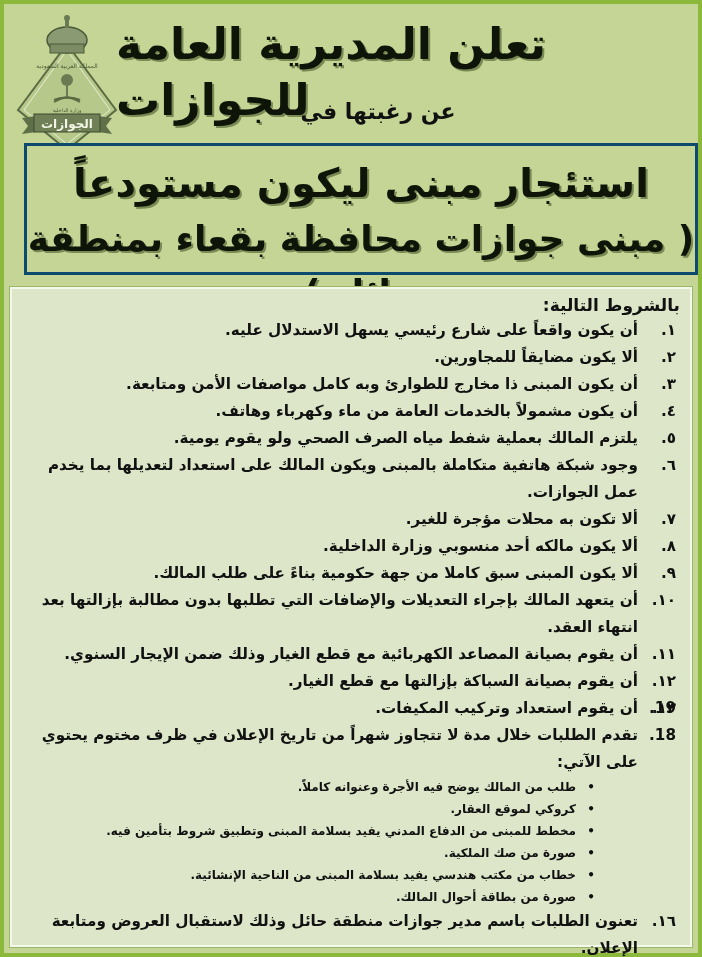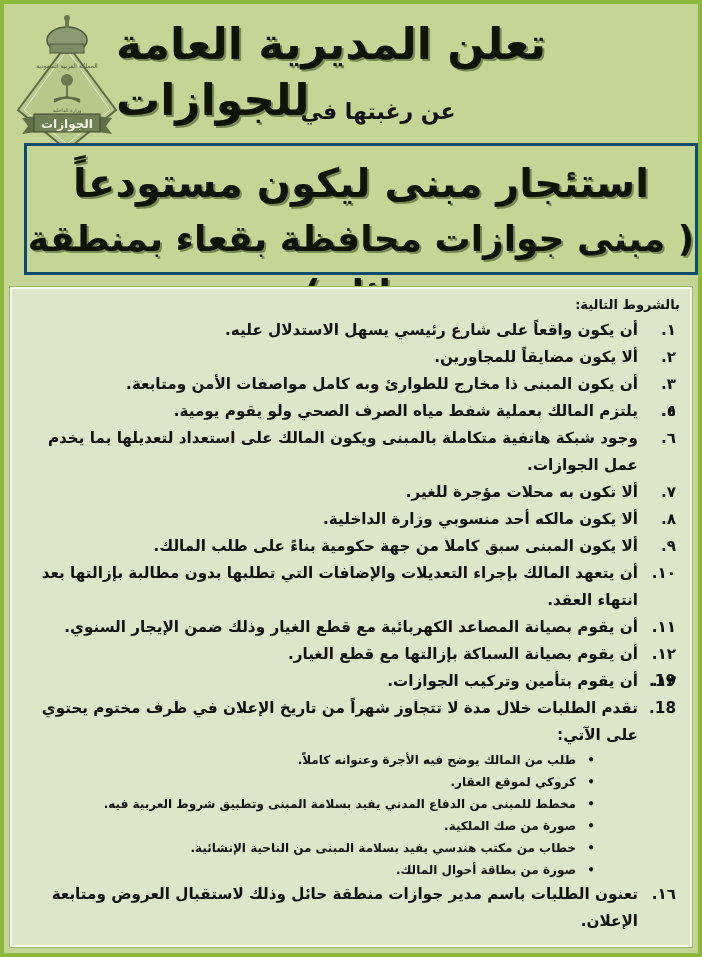--- a/index.html
+++ b/index.html
@@ -49,21 +49,21 @@
   .conditions {
     position:absolute; left:6px; top:283px; width:682px; height:660px;
     background:#dde6c8;
     border:2px solid #f4f8ea;
     box-shadow:0 0 0 1px #9ab868;
     box-sizing:border-box;
     direction:rtl;
     padding:4px 10px 0 14px;
   }
   .cond-heading {
-    font-size:13px; font-weight:bold; line-height:24px;
+    font-size:17px; font-weight:bold; line-height:24px;
     margin-right:0;
   }
   .cond-list { list-style:none; margin:0; padding:0; }
   .cond-item {
     position:relative; padding-right:42px;
     font-size:15.2px; font-weight:bold; line-height:27px;
   }
   .cond-num {
     position:absolute; right:4px; top:0; width:34px; text-align:right;
   }
@@ -110,37 +110,37 @@
     <div class="line1">استئجار مبنى ليكون مستودعاً</div>
     <div class="line2">( مبنى جوازات محافظة بقعاء بمنطقة حائل )</div>
   </div>
 
   <div class="conditions">
     <div class="cond-heading">بالشروط التالية:</div>
     <ol class="cond-list">
       <li class="cond-item"><span class="cond-num">١.</span><span>أن يكون واقعاً على شارع رئيسي يسهل الاستدلال عليه.</span></li>
       <li class="cond-item"><span class="cond-num">٢.</span><span>ألا يكون مضايقاً للمجاورين.</span></li>
       <li class="cond-item"><span class="cond-num">٣.</span><span>أن يكون المبنى ذا مخارج للطوارئ وبه كامل مواصفات الأمن ومتابعة.</span></li>
-      <li class="cond-item"><span class="cond-num">٤.</span></li>
+      <li class="cond-item"><span class="cond-num">٤.</span><span>أن يكون مشمولاً بالخدمات العامة من ماء وكهرباء وهاتف.</span></li>
       <li class="cond-item"><span class="cond-num">٥.</span><span>يلتزم المالك بعملية شفط مياه الصرف الصحي ولو يقوم يومية.</span></li>
       <li class="cond-item"><span class="cond-num">٦.</span><span>وجود شبكة هاتفية متكاملة بالمبنى ويكون المالك على استعداد لتعديلها بما يخدم عمل الجوازات.</span></li>
       <li class="cond-item"><span class="cond-num">٧.</span><span>ألا تكون به محلات مؤجرة للغير.</span></li>
       <li class="cond-item"><span class="cond-num">٨.</span><span>ألا يكون مالكه أحد منسوبي وزارة الداخلية.</span></li>
       <li class="cond-item"><span class="cond-num">٩.</span><span>ألا يكون المبنى سبق كاملا من جهة حكومية بناءً على طلب المالك.</span></li>
       <li class="cond-item"><span class="cond-num">١٠.</span><span>أن يتعهد المالك بإجراء التعديلات والإضافات التي تطلبها بدون مطالبة بإزالتها بعد انتهاء العقد.</span></li>
       <li class="cond-item"><span class="cond-num">١١.</span><span>أن يقوم بصيانة المصاعد الكهربائية مع قطع الغيار وذلك ضمن الإيجار السنوي.</span></li>
       <li class="cond-item"><span class="cond-num">١٢.</span><span>أن يقوم بصيانة السباكة بإزالتها مع قطع الغيار.</span></li>
       <li class="cond-item"><span class="cond-num">١٣.</span></li>
-      <li class="cond-item"><span class="cond-num">19.</span><span>أن يقوم بتأمين وتركيب الجوازات.</span></li>
+      <li class="cond-item"><span class="cond-num">19.</span><span>أن يقوم استعداد وتركيب المكيفات.</span></li>
       <li class="cond-item"><span class="cond-num">18.</span><span>تقدم الطلبات خلال مدة لا تتجاوز شهراً من تاريخ الإعلان في ظرف مختوم يحتوي على الآتي:</span></li>
     </ol>
     <ul class="sub-list">
       <li class="sub-item"><span class="bullet">•</span><span>طلب من المالك يوضح فيه الأجرة وعنوانه كاملاً.</span></li>
       <li class="sub-item"><span class="bullet">•</span><span>كروكي لموقع العقار.</span></li>
-      <li class="sub-item"><span class="bullet">•</span><span>مخطط للمبنى من الدفاع المدني يفيد بسلامة المبنى وتطبيق شروط العربية فيه.</span></li>
+      <li class="sub-item"><span class="bullet">•</span><span>مخطط للمبنى من الدفاع المدني يفيد بسلامة المبنى وتطبيق شروط بتأمين فيه.</span></li>
       <li class="sub-item"><span class="bullet">•</span><span>صورة من صك الملكية.</span></li>
       <li class="sub-item"><span class="bullet">•</span><span>خطاب من مكتب هندسي يفيد بسلامة المبنى من الناحية الإنشائية.</span></li>
       <li class="sub-item"><span class="bullet">•</span><span>صورة من بطاقة أحوال المالك.</span></li>
     </ul>
     <ol class="cond-list">
       <li class="cond-item"><span class="cond-num">١٦.</span><span>تعنون الطلبات باسم مدير جوازات منطقة حائل وذلك لاستقبال العروض ومتابعة الإعلان.</span></li>
     </ol>
   </div>
 
 </div>

